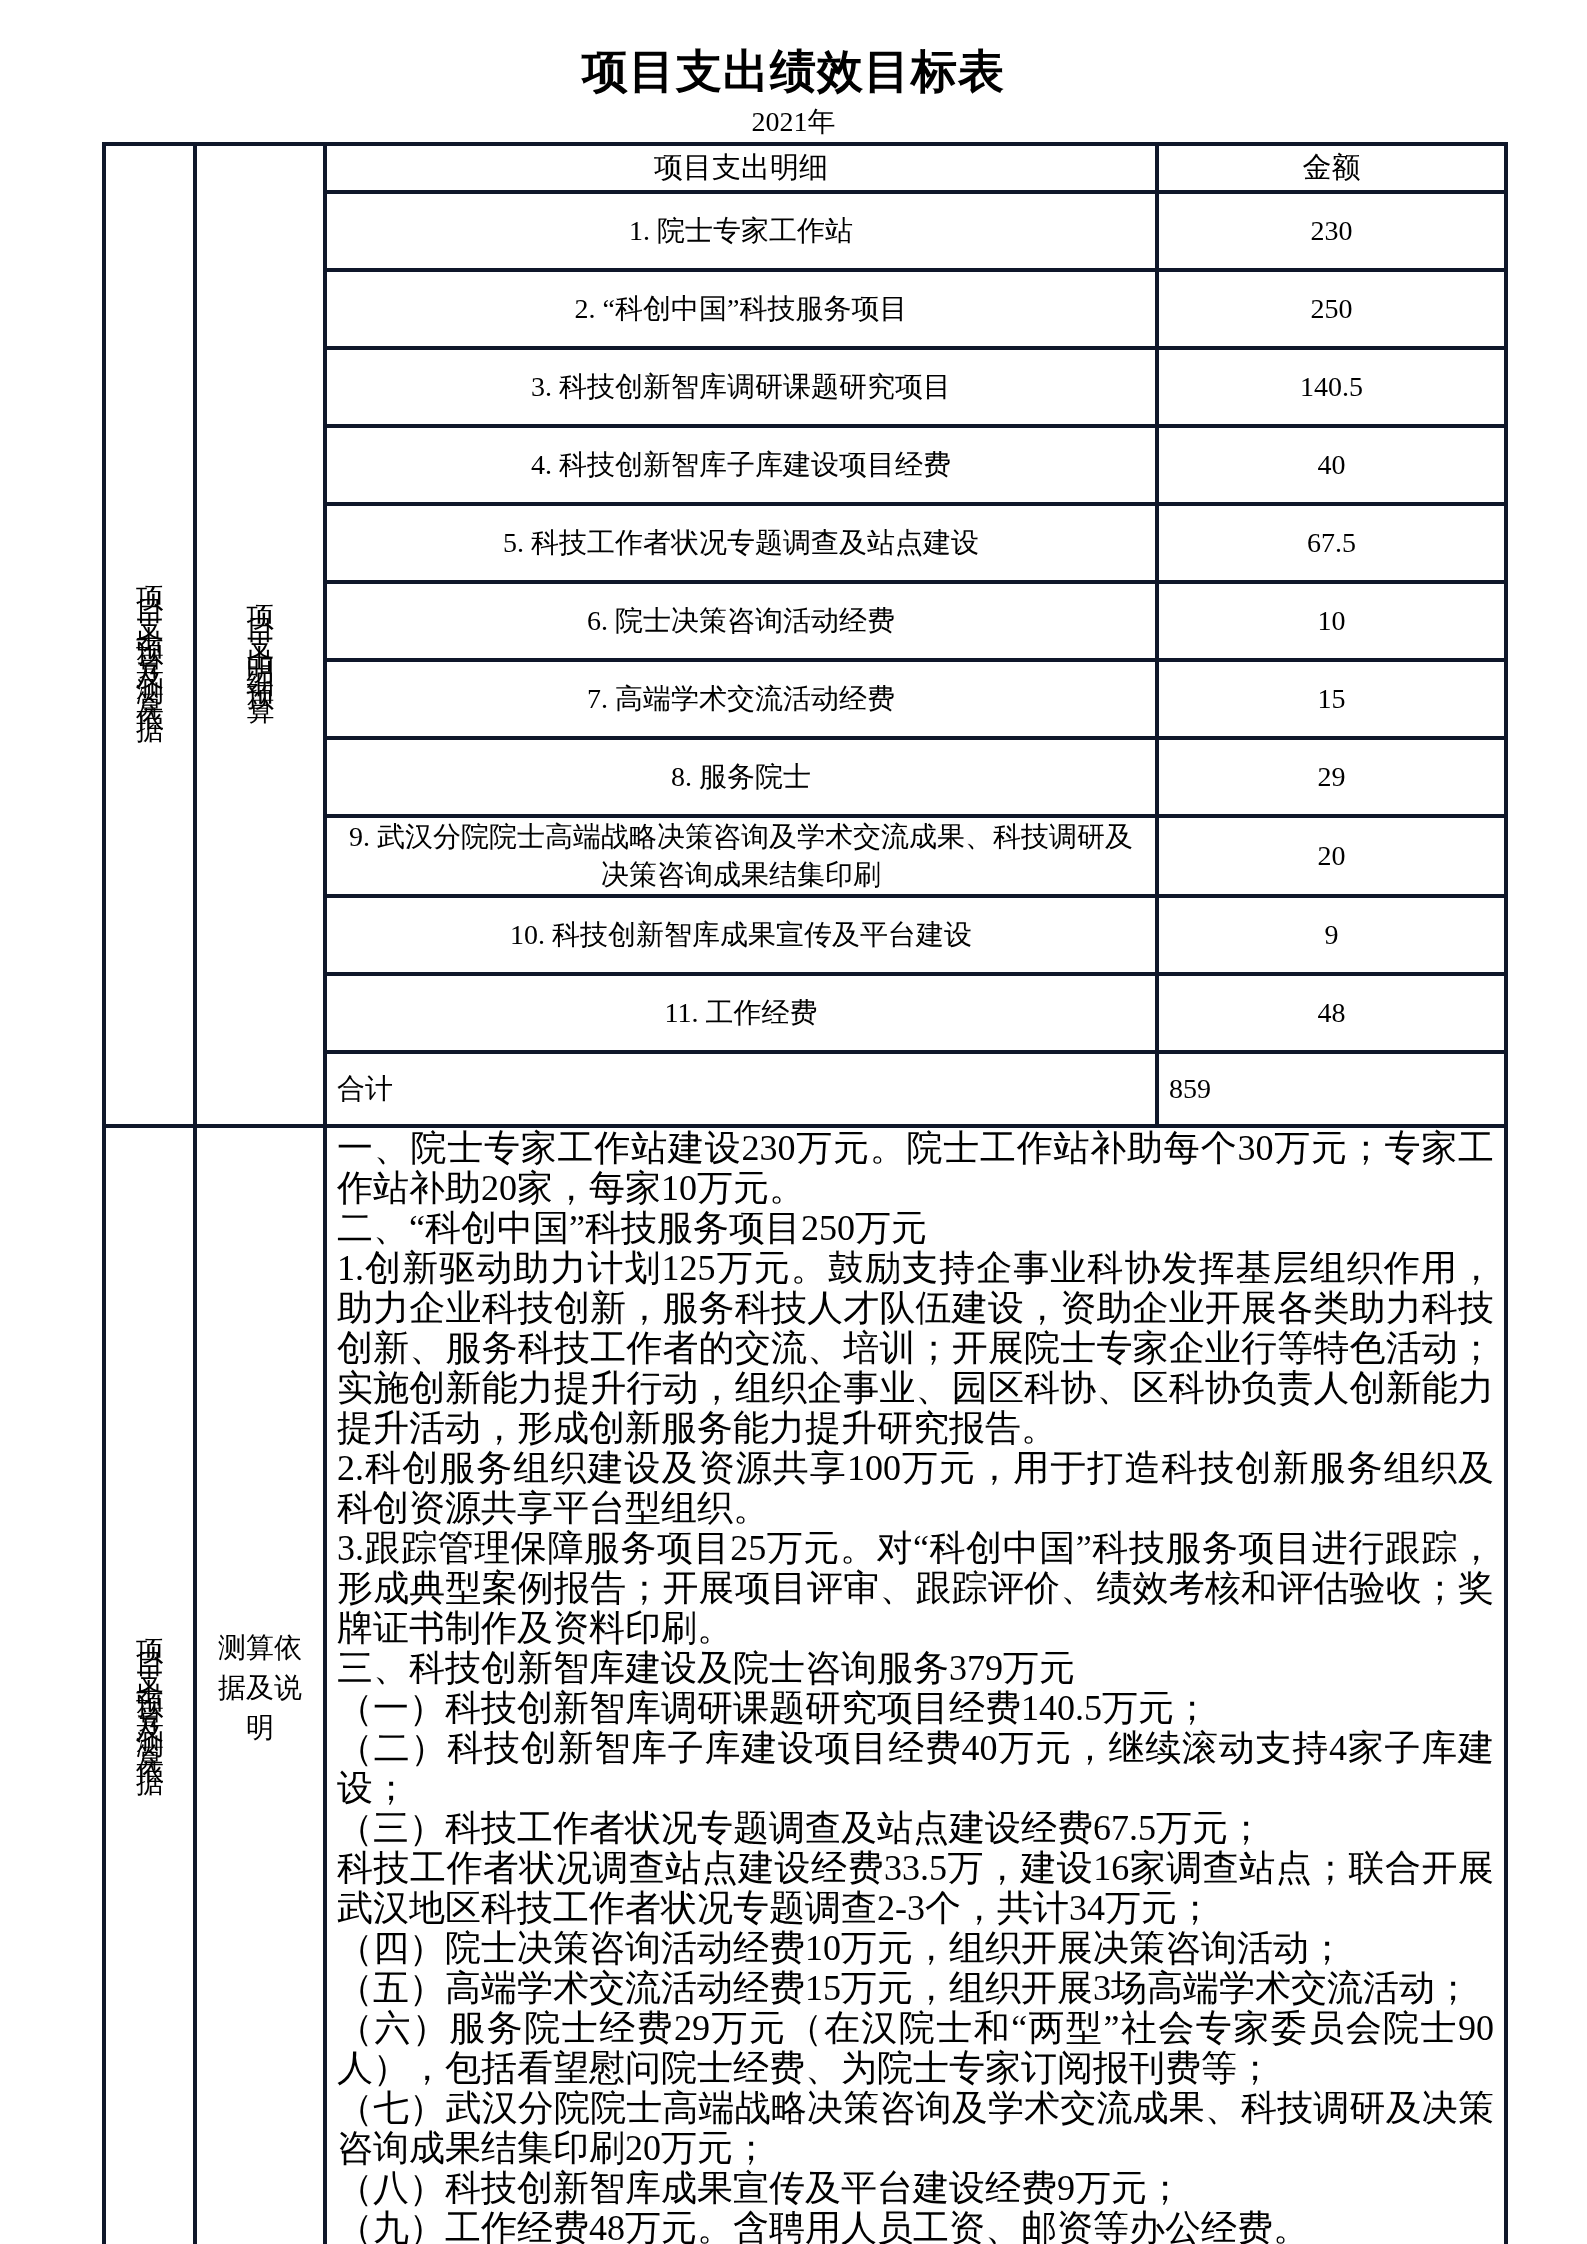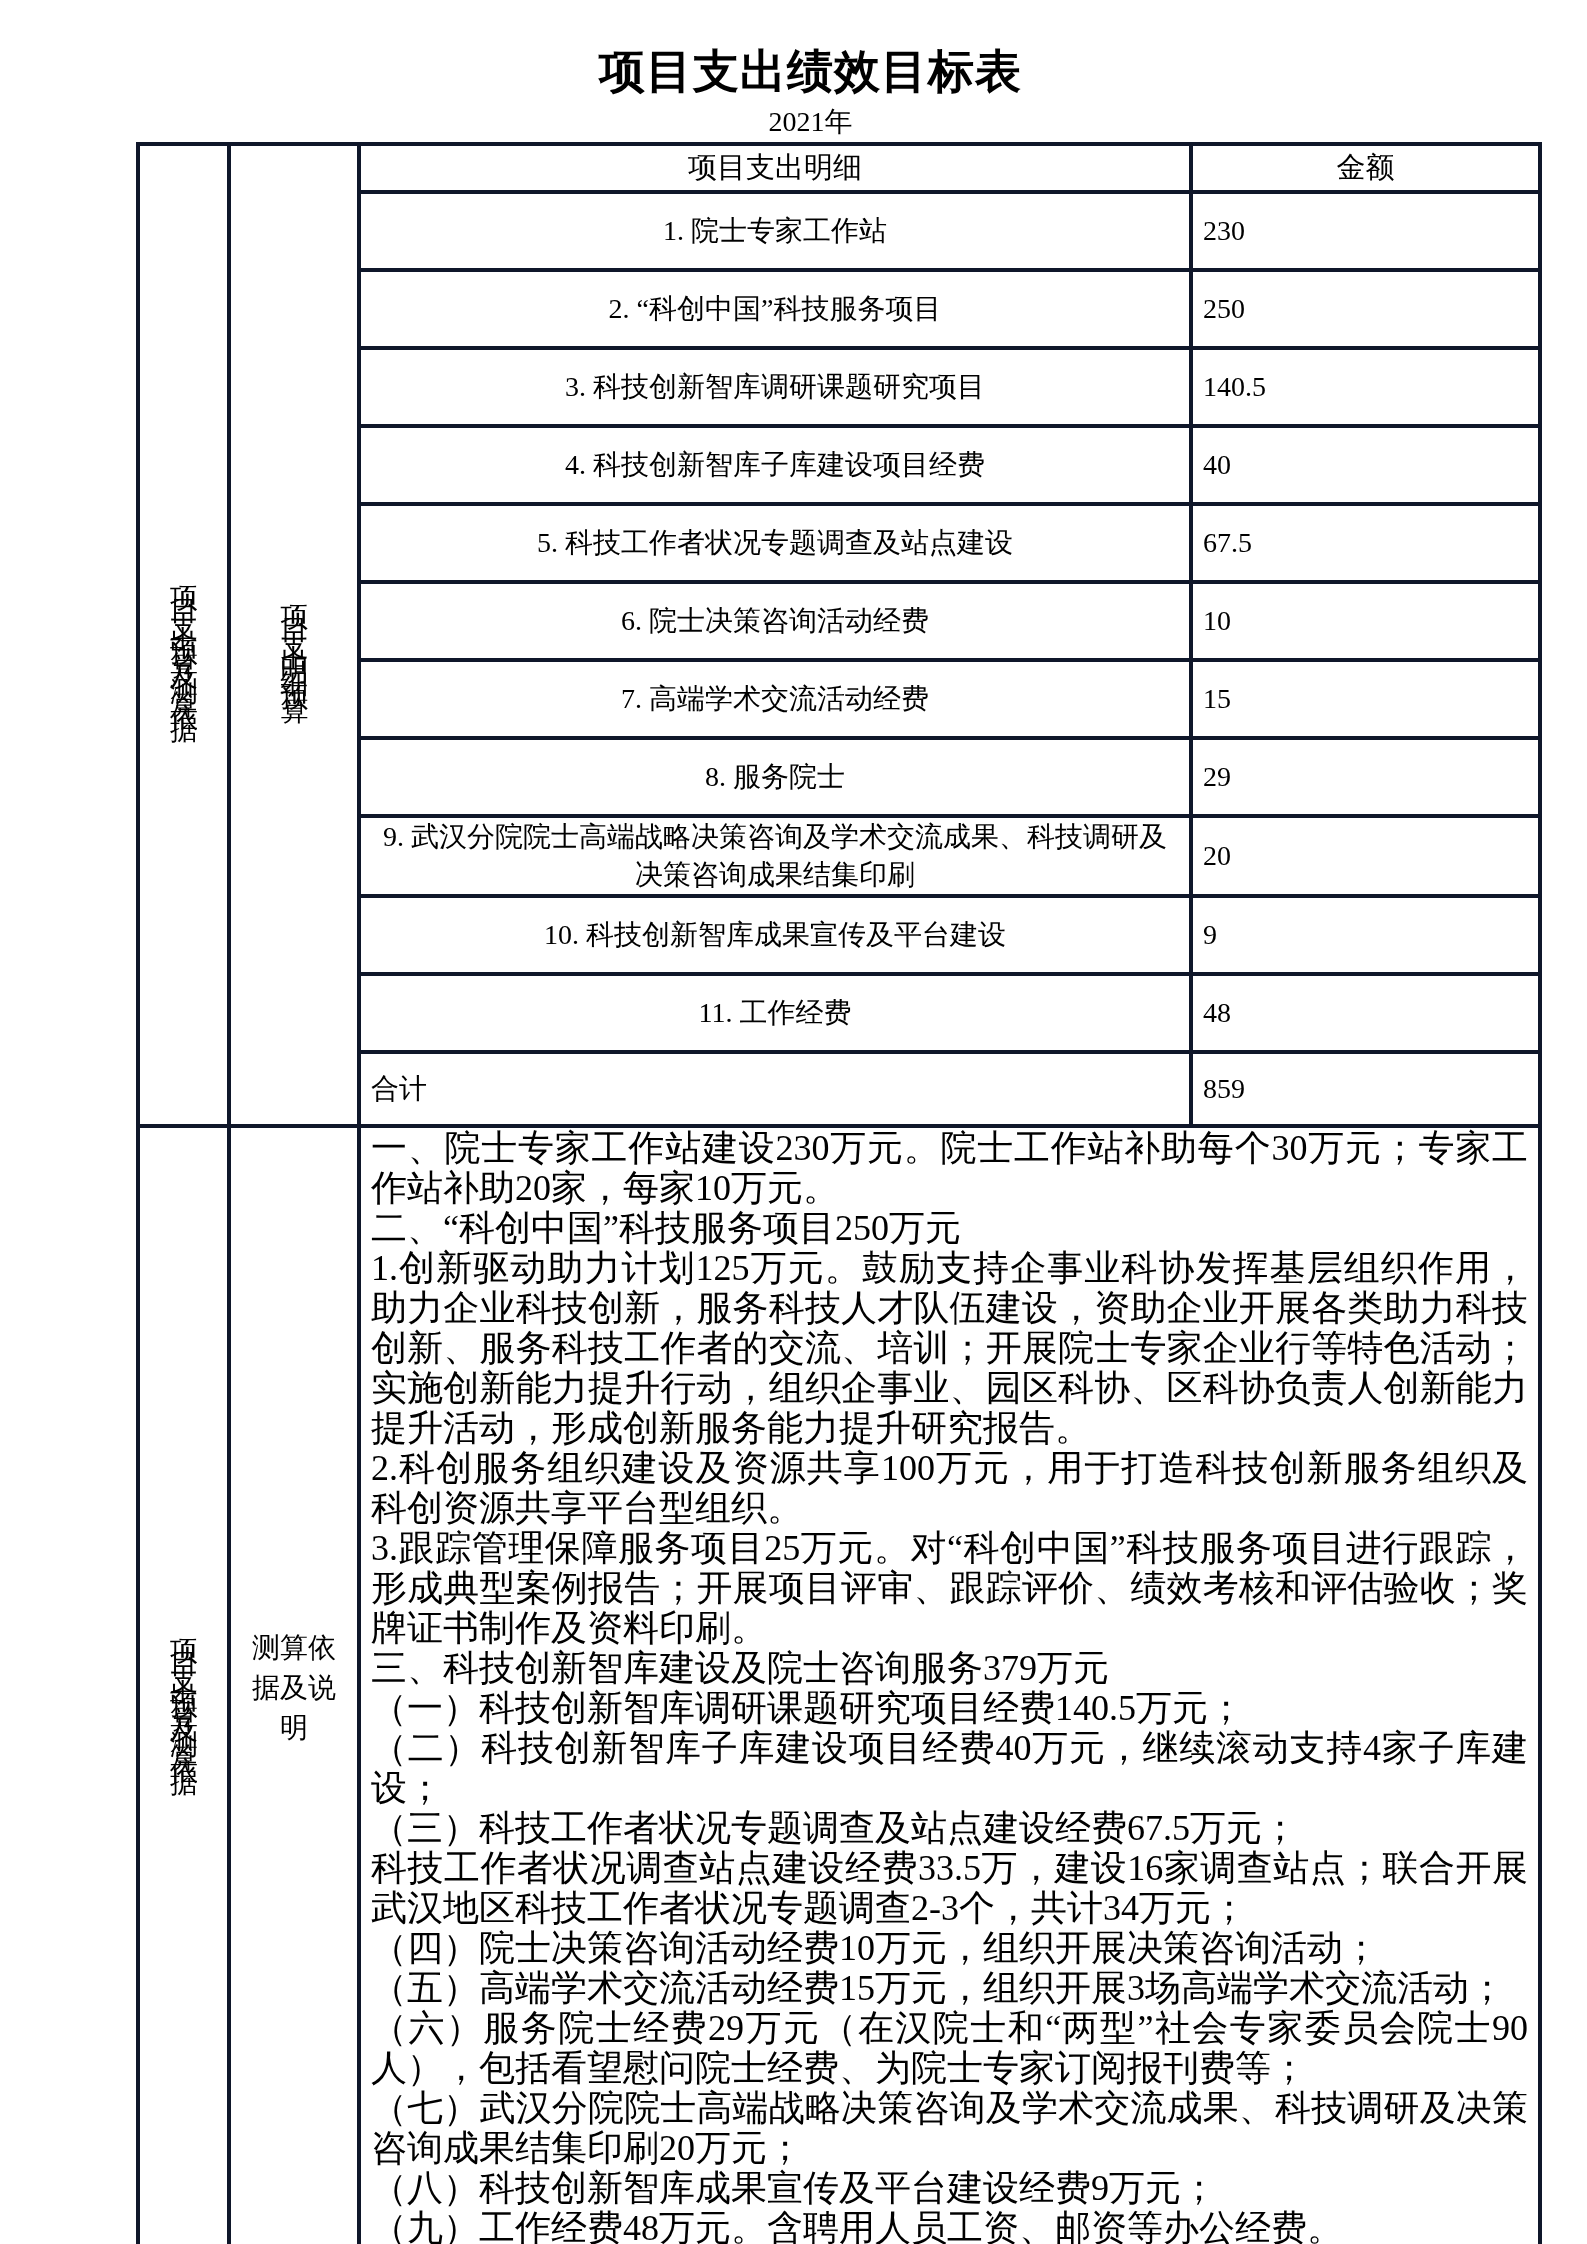--- a/index.html
+++ b/index.html
@@ -8,21 +8,21 @@
     background: #ffffff;
     color: #000000;
     font-family: "Liberation Serif", "DejaVu Serif", serif;
   }
   .page {
     position: relative;
     width: 1587px;
     height: 2244px;
     background: #ffffff;
     box-sizing: border-box;
-    padding: 44px 78px 0 112px;
+    padding: 44px 78px 0 78px;
     overflow: hidden;
   }
   .doc-title {
     margin: 0;
     text-align: center;
     font-size: 46px;
     font-weight: bold;
     letter-spacing: 1px;
     line-height: 56px;
   }
@@ -72,20 +72,21 @@
     font-size: 29px;
   }
   tr.item-row td {
     height: 78px;
   }
   td.detail-cell {
     text-align: center;
     line-height: 38px;
   }
   td.amount-cell {
+    text-align: center;
   }
   tr.total-row td {
     height: 74px;
     text-align: left;
   }
   td.basis-label-cell {
     text-align: center;
     line-height: 40px;
     padding: 0 14px;
   }

